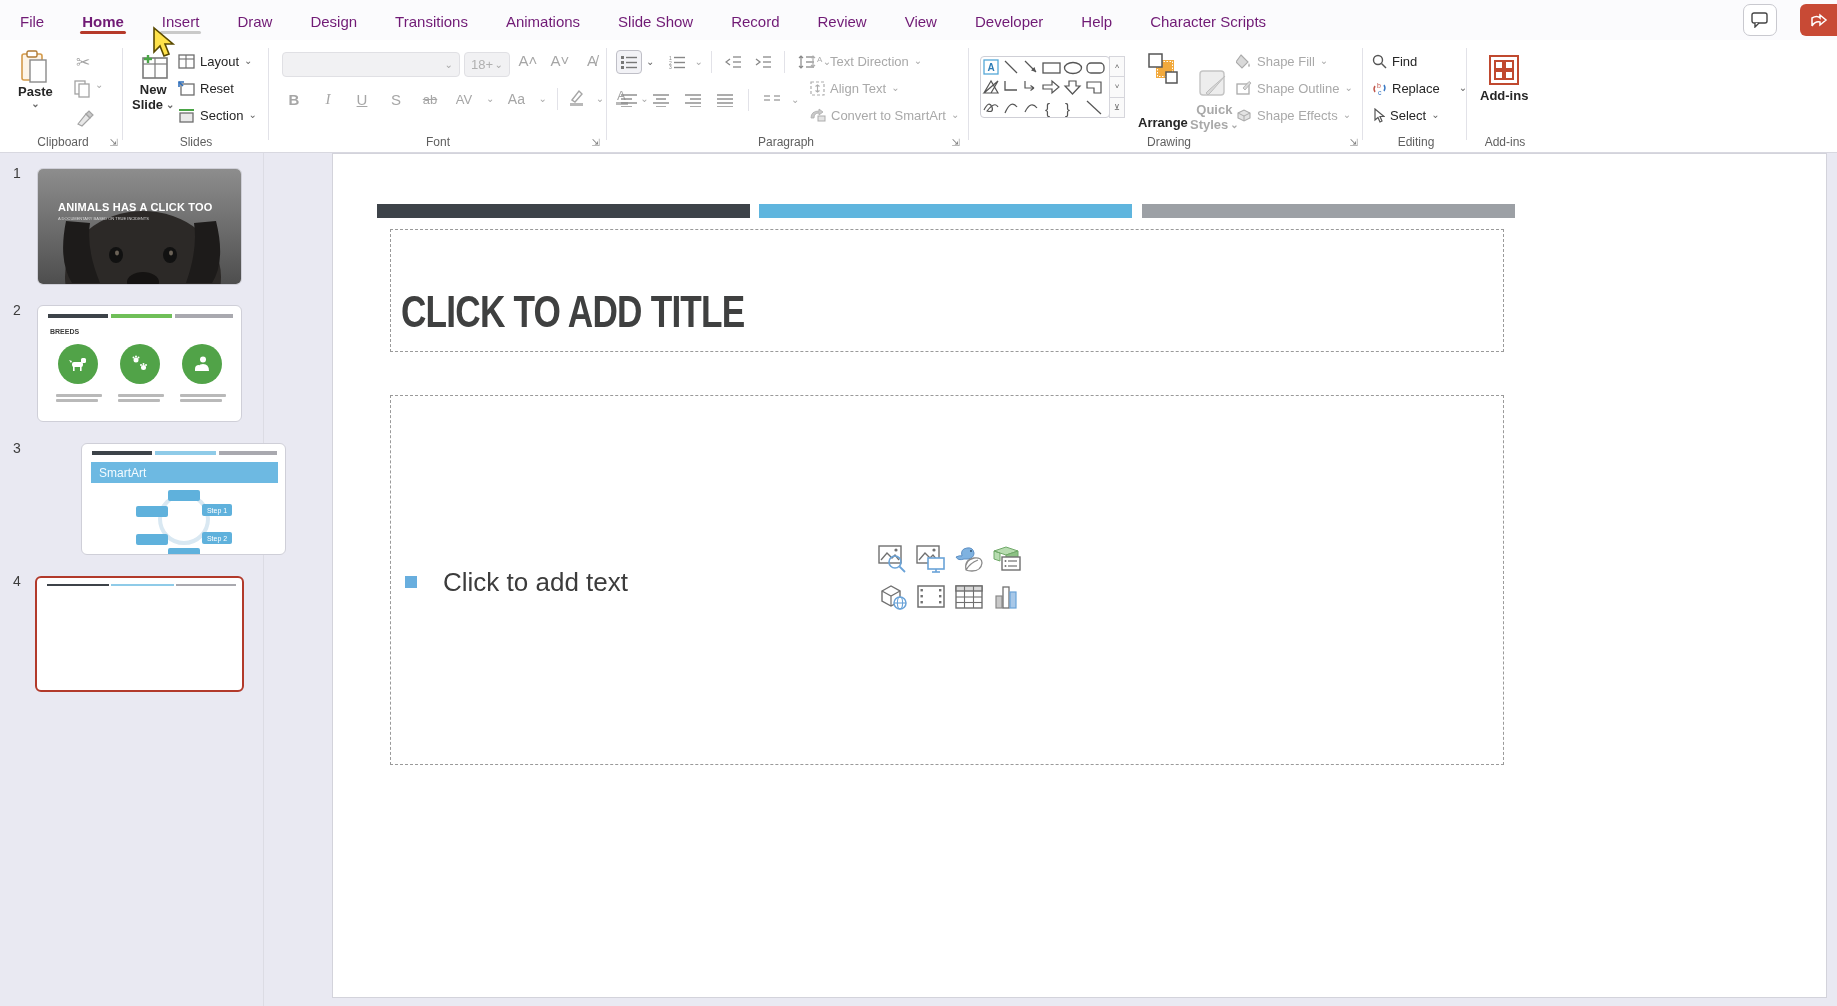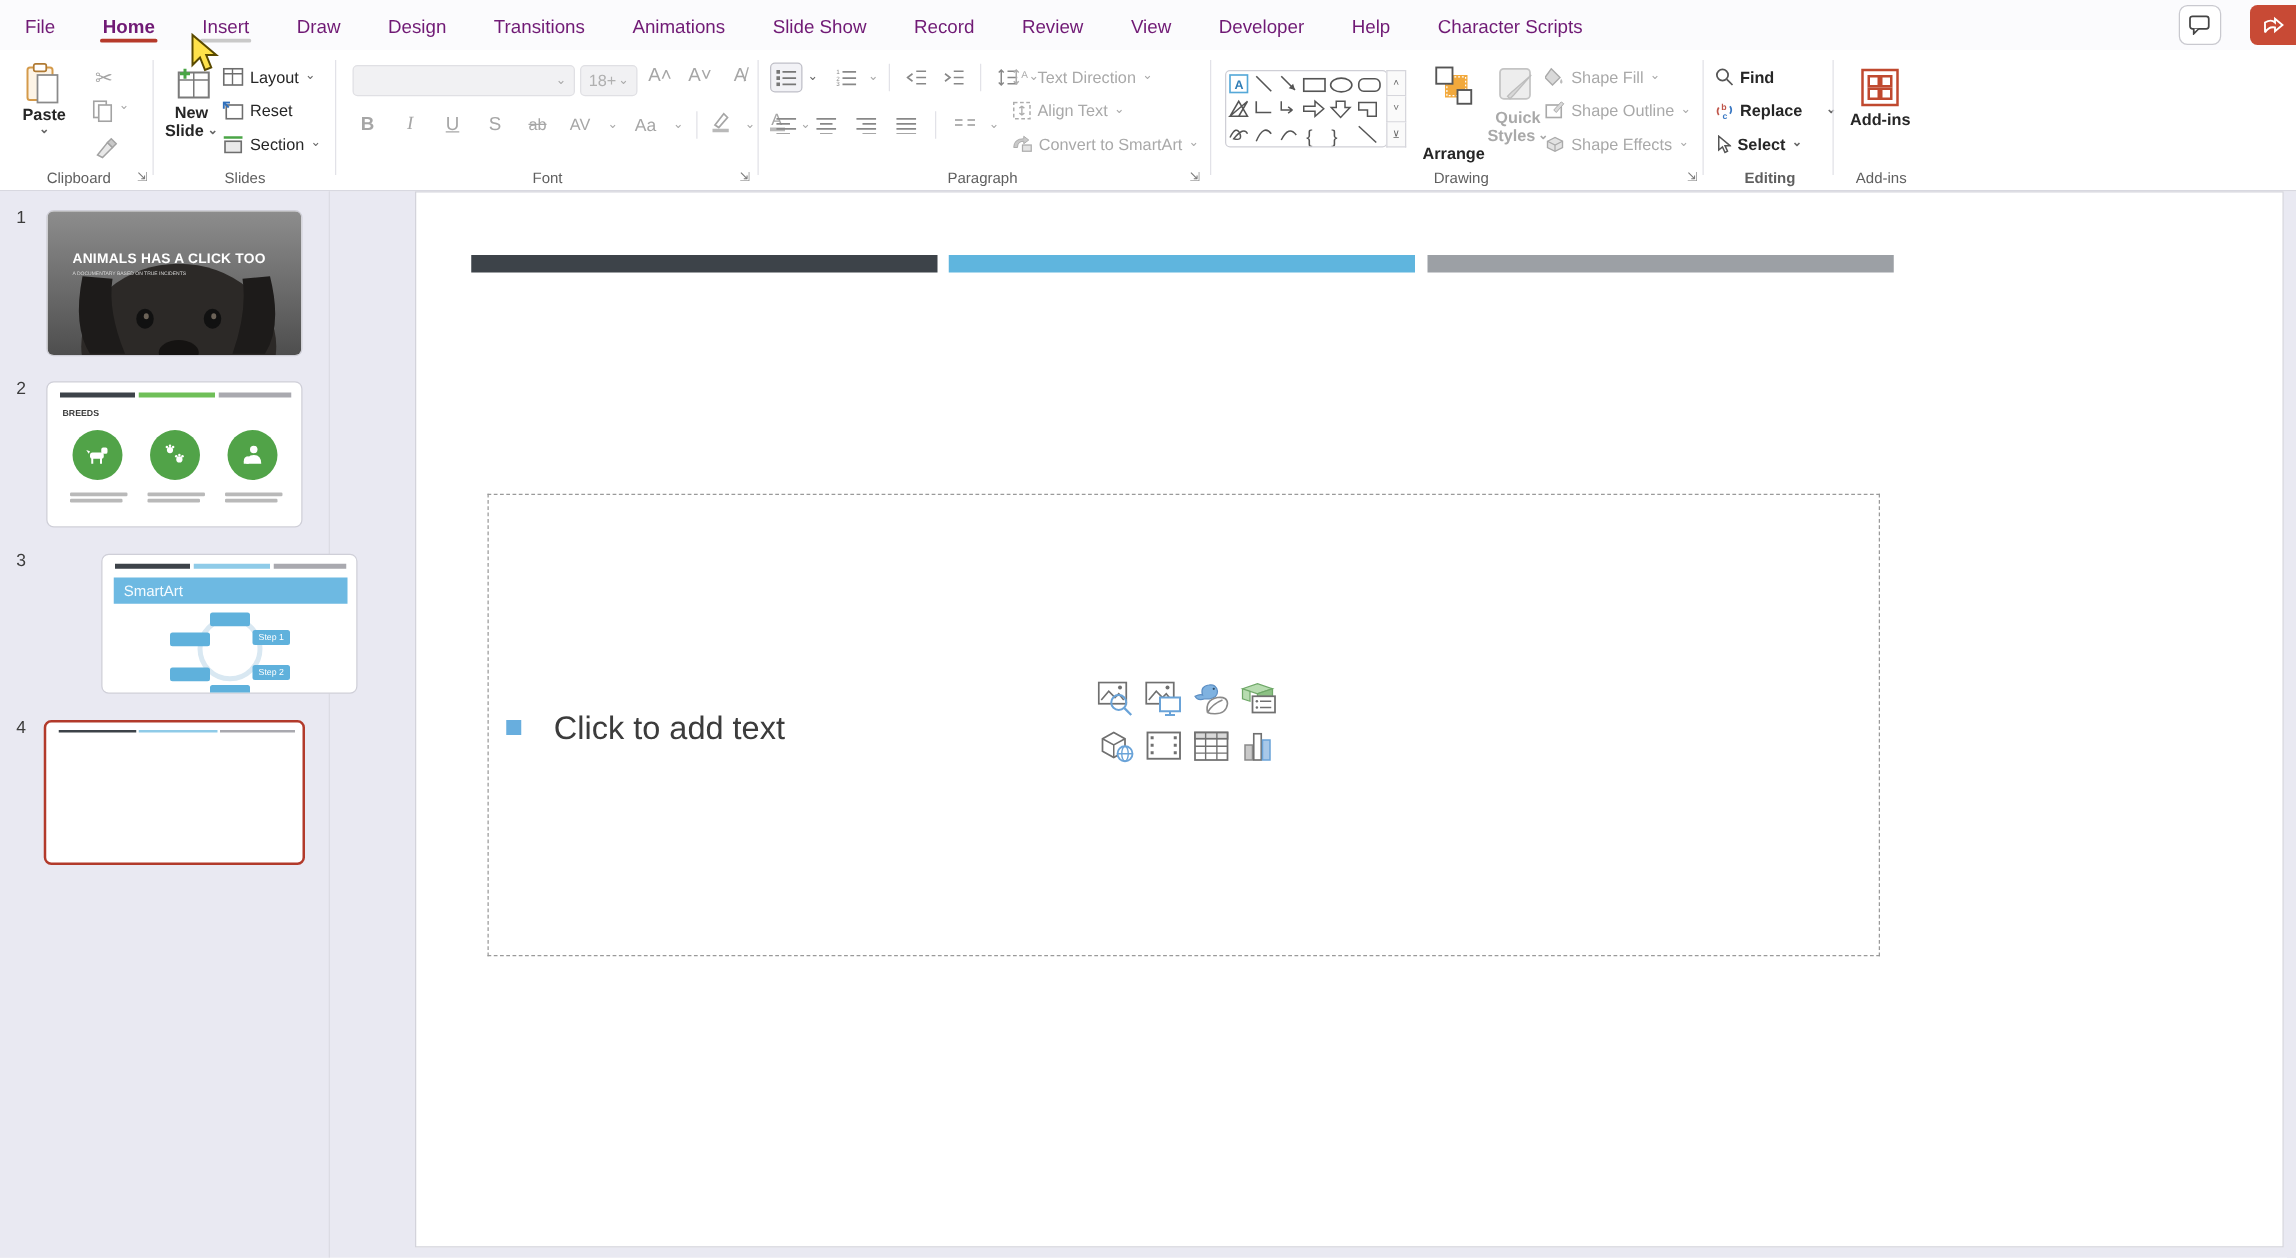--- a/index.html
+++ b/index.html
@@ -397,21 +397,21 @@
     <div class="bigbtn" style="position:absolute; left:160px; top:12px;gap:29px;">
       <svg width="34" height="34" viewBox="0 0 34 34">
         <rect x="10" y="8" width="18" height="18" fill="#f2a93c"></rect>
         <rect x="11.5" y="9.5" width="15" height="15" fill="none" stroke="#fff" stroke-width="1" stroke-dasharray="1.5 1.5"></rect>
         <rect x="3" y="2" width="13" height="13" fill="#fff" stroke="#555" stroke-width="1.5"></rect>
         <rect x="20" y="20" width="11" height="11" fill="#fff" stroke="#555" stroke-width="1.5"></rect>
       </svg>
       <span>Arrange</span>
       <span class="chev">⌄</span>
     </div>
-    <div class="bigbtn gray" style="position:absolute; left:212px; top:12px;align-items:center;">
+    <div class="bigbtn gray" style="position:absolute; left:212px; top:28px;align-items:center;">
       <svg width="34" height="34" viewBox="0 0 34 34">
         <rect x="3" y="3" width="24" height="24" rx="3" fill="#ededed" stroke="#c4c4c4" stroke-width="1.4"></rect>
         <path d="M28 8 L14 24 L11 27 L9 25 L12 22 Z" fill="#d8d8d8" stroke="#bdbdbd" stroke-width="1"></path>
       </svg>
       <span>Quick</span>
       <span style="display:flex; gap:2px; align-items:center;">
         <span>Styles</span>
         <span class="chev gray">⌄</span>
       </span>
     </div>
@@ -437,21 +437,21 @@
         <path d="M2 5 L8 8 L14 5 M8 8 L8 13" fill="none" stroke="#aaa" stroke-width="1"></path>
       </svg>
       <span>Shape Effects</span>
       <span class="chev gray">⌄</span>
     </div>
     <div class="grouplabel">Drawing</div>
     <div class="launcher" style="right:2px;">⇲</div>
   </div>
   <div class="sep" style="left:1362px;"></div>
 
-  <div class="group" style="left:1368px; width:96px;font-weight:bold;">
+  <div class="group" style="left:1368px; width:96px;">
     <div class="smallbtn" style="position:absolute; left:4px; top:8px;">
       <svg width="15" height="15" viewBox="0 0 15 15">
         <circle cx="6" cy="6" r="4.5" fill="none" stroke="#555" stroke-width="1.4"></circle>
         <line x1="9.5" y1="9.5" x2="14" y2="14" stroke="#555" stroke-width="1.4"></line>
       </svg>
       <span>Find</span>
     </div>
     <div class="smallbtn" style="position:absolute; left:4px; top:35px;">
       <svg width="15" height="15" viewBox="0 0 15 15">
         <path d="M3 5 Q1 8 3 11" fill="none" stroke="#c0564a" stroke-width="1.4"></path>
@@ -585,20 +585,23 @@
     </div>
   </div>
 </div>
 
 <div class="canvas">
 
   <div class="slidebar" style="left:44px; width:373px; background:#3d4349;"></div>
   <div class="slidebar" style="left:426px; width:373px; background:#5fb5de;"></div>
   <div class="slidebar" style="left:809px; width:373px; background:#9ca0a5;"></div>
 
+  <div class="placeholder" style="left:57px; top:75px; width:1114px; height:123px;">
+    <div class="slide-title">CLICK TO ADD TITLE</div>
+  </div>
 
   <div class="placeholder" style="left:57px; top:241px; width:1114px; height:370px;">
     <div class="bullet" style="left:14px; top:180px;"></div>
     <div class="body-text" style="left:40px; top:171px;margin-left:12px;">Click to add text</div>
 
     <div class="icon-grid" style="left:483px; top:144px;">
       <div class="icon-cell">
         <svg width="30" height="28" viewBox="0 0 30 28">
           <rect x="1" y="1" width="22" height="17" fill="#fff" stroke="#707070" stroke-width="1.4"></rect>
           <path d="M3 15 L9 8 L14 13 L17 10 L21 15" fill="none" stroke="#707070" stroke-width="1.3"></path>

